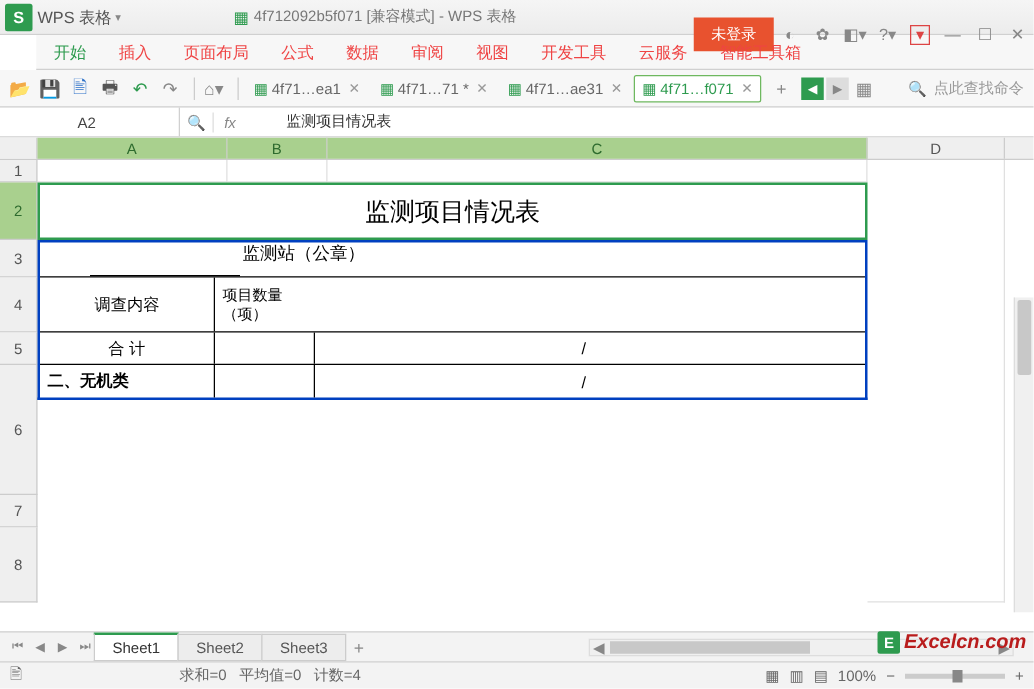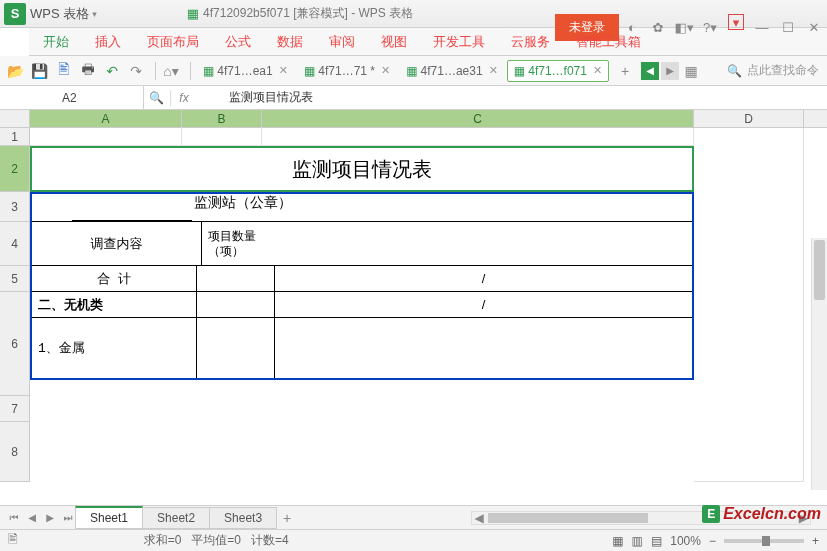--- a/index.html
+++ b/index.html
@@ -5,21 +5,21 @@
 * { margin:0; padding:0; box-sizing:border-box; font-family:"Microsoft YaHei","SimSun",sans-serif; }
 body { width:827px; height:551px; background:#fff; overflow:hidden; position:relative; font-size:12px; }
 
 
 .titlebar { height:28px; background:linear-gradient(#f5f5f5,#ececec); display:flex; align-items:center; border-bottom:1px solid #d0d0d0; }
 .logo-sq { width:22px; height:22px; background:#2e9b4f; color:#fff; display:flex; align-items:center; justify-content:center; font-weight:bold; margin-left:4px; border-radius:2px; font-size:13px; }
 .app-title { margin-left:4px; color:#555; font-size:13px; }
 .drop { margin-left:3px; color:#888; font-size:9px; }
 .doc-title { margin-left:90px; color:#777; font-size:12px; display:flex; align-items:center; gap:4px; }
 .doc-ic { color:#2e9b4f; font-size:13px; }
-.tb-right { margin-left:auto; display:flex; height:100%;margin-top:28px; }
+.tb-right { margin-left:auto; display:flex; align-items:center; height:100%;margin-top:28px; }
 .unlogin { background:#e8522f; color:#fff; padding:0 14px; height:100%; display:flex; align-items:center; font-size:12px; }
 .tic { width:26px; display:flex; align-items:center; justify-content:center; color:#888; font-size:13px; height:100%; }
 .tic.red { border:1px solid #d44; color:#d44; width:16px; height:16px; margin:0 5px; }
 
 
 .menubar { height:28px; background:#f7f7f7; display:flex; align-items:center; padding-left:14px; border-bottom:1px solid #d0d0d0; gap:26px;margin-left:29px; }
 .menubar span { color:#ef4444; font-size:13px; cursor:pointer; }
 .menubar span.active { color:#2e9b4f; }
 
 
@@ -63,21 +63,21 @@
 .sheet-content { position:absolute; left:30px; top:18px; }
 .sel-row { position:absolute; left:0; top:18px; width:664px; height:46px; border:2px solid #2e9b4f; pointer-events:none; z-index:5; }
 .title-cell { position:absolute; left:0; top:18px; width:664px; height:46px; display:flex; align-items:center; justify-content:center; font-size:20px; color:#000; }
 .r1 { height:18px; } .r2 { height:46px; } .r3 { height:30px; } .r4 { height:44px; } .r5 { height:26px; } .r6 { height:104px; } .r7 { height:26px; } .r8 { height:60px; }
 
 .table-box { position:absolute; left:0; top:64px; width:664px; border:2px solid #0040c0; border-top:none; }
 .trow { display:flex; border-bottom:1px solid #000; }
 .trow:last-child { border-bottom:none; }
 .tc { border-right:1px solid #000; display:flex; align-items:center; justify-content:center; padding:4px 6px; font-size:13px; }
 .tc:last-child { border-right:none; }
-.tc.a { width:170px;font-family:Liberation Mono, monospace; } .tc.b { width:80px; } .tc.c { width:430px; }
+.tc.a { width:140px; } .tc.b { width:80px; } .tc.c { width:430px; }
 .tc.left { justify-content:flex-start; text-align:left; }
 .station-row { height:30px; font-size:14px; border-top:2px solid #0040c0; justify-content:flex-start; padding-left:40px; }
 .underline-blank { display:inline-block; width:120px; border-bottom:1px solid #000; margin-right:2px; }
 
 
 .sheettabs { position:absolute; left:0; right:0; bottom:22px; height:24px; background:#f3f3f3; border-top:1px solid #d0d0d0; display:flex; align-items:center; }
 .sheet-nav { display:flex; padding-left:6px; gap:2px; }
 .sn { width:16px; height:16px; display:flex; align-items:center; justify-content:center; color:#888; font-size:10px; cursor:pointer; }
 .sheet-tab { padding:3px 14px; border:1px solid #ccc; background:#ededed; font-size:12px; color:#555; margin-left:-1px; cursor:pointer; }
 .sheet-tab.active { background:#fff; border-top:2px solid #2e9b4f; color:#333; }
@@ -232,25 +232,20 @@
         <div class="trow" style="height:26px">
           <div class="tc a">合  计</div>
           <div class="tc b"></div>
           <div class="tc c">/</div>
         </div>
         <div class="trow" style="height:26px">
           <div class="tc a left" style="font-weight:bold">二、无机类</div>
           <div class="tc b"></div>
           <div class="tc c">/</div>
         </div>
-        <div class="trow" style="height:60px">
-          <div class="tc a left">1、金属</div>
-          <div class="tc b"></div>
-          <div class="tc c"></div>
-        </div>
       </div>
     </div>
   </div>
   <div class="vscroll">
     <div class="vscroll-thumb"></div>
   </div>
 </div>
 
 <div class="sheettabs">
   <div class="sheet-nav">

